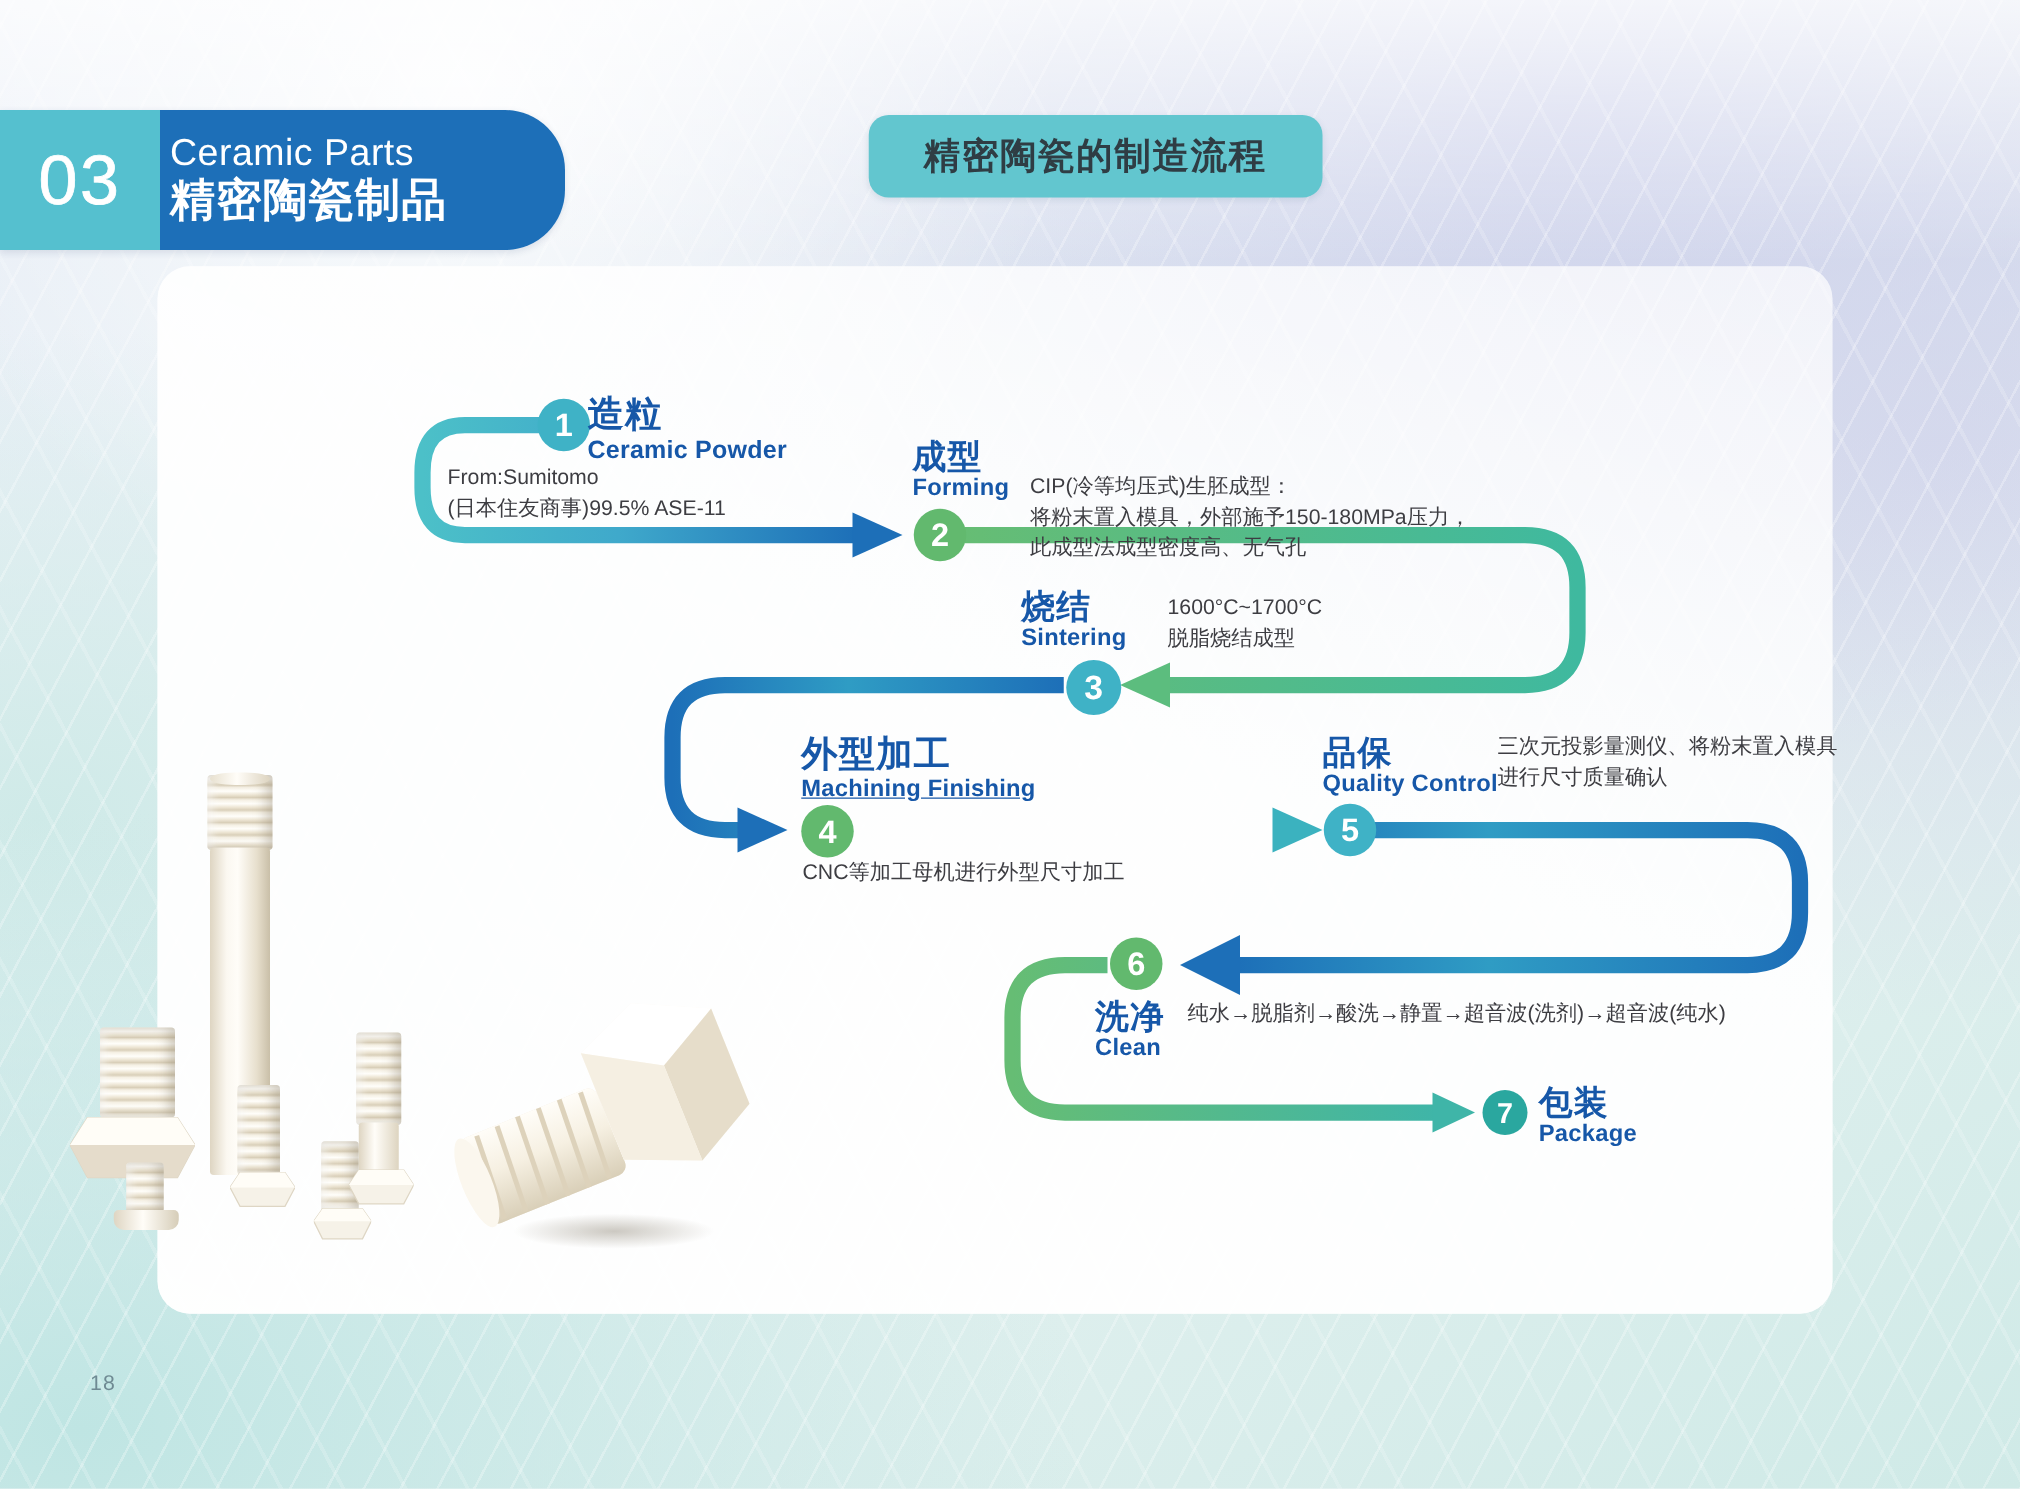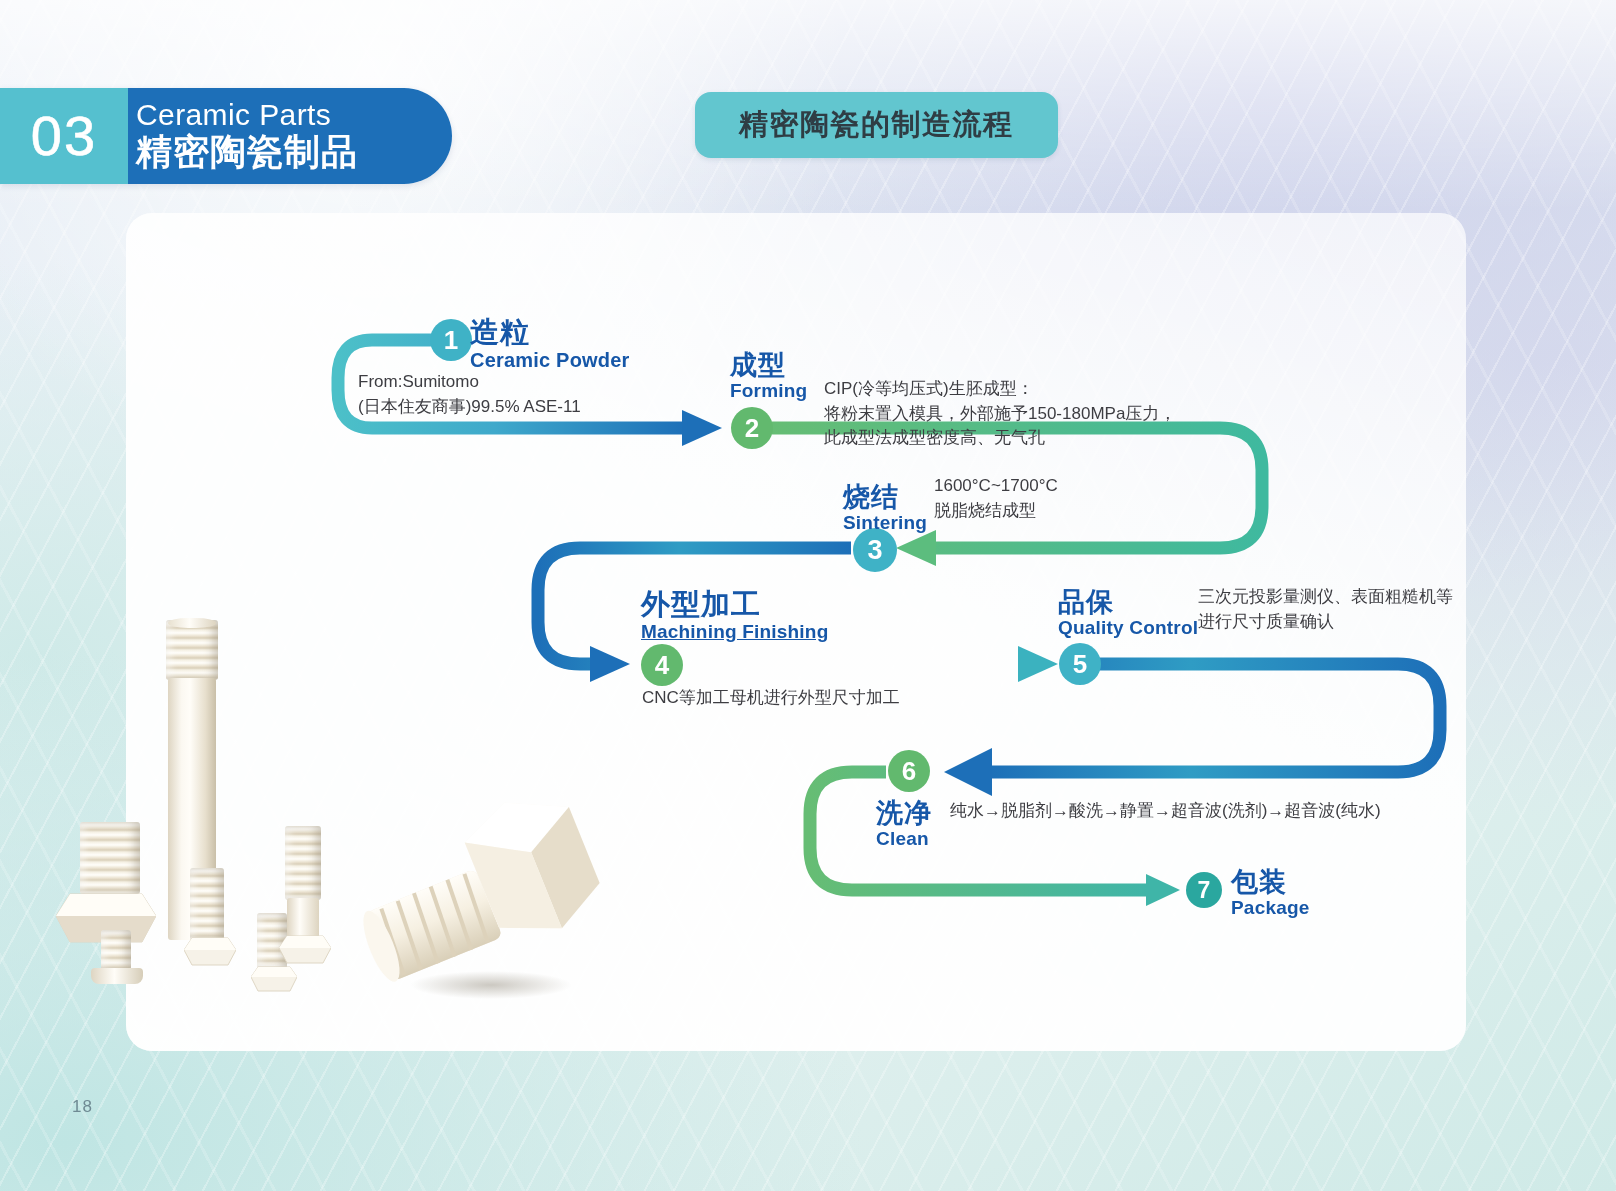--- a/index.html
+++ b/index.html
@@ -39,21 +39,21 @@
     position:absolute;left:-5%;top:-20%;width:70%;height:85%;
     background:radial-gradient(60% 60% at 40% 30%,rgba(255,255,255,.85),rgba(255,255,255,0) 70%);
   }
   .bg-topfade{
     position:absolute;left:0;top:0;width:100%;height:210px;
     background:linear-gradient(180deg,rgba(255,255,255,.75),rgba(255,255,255,0));
   }
 
   
   #header-chip{
-    position:absolute;left:0;top:88px;height:96px;width:452px;
+    position:absolute;left:0;top:88px;height:112px;width:452px;
     border-top-right-radius:48px;border-bottom-right-radius:48px;
     overflow:hidden;display:flex;align-items:center;
     box-shadow:0 2px 6px rgba(30,60,110,.12);
   }
   #header-chip .left{
     width:128px;height:100%;background:#55c0cf;
     display:flex;align-items:center;justify-content:center;
   }
   #header-chip .right{
     flex:1;height:100%;background:#1d6fb8;
@@ -103,21 +103,21 @@
   #step1 .en{font-size:20px;margin-top:2px;}
   #step1-note{position:absolute;left:358px;top:370px;font-size:17px;}
 
   
   #step2{left:730px;top:352px;}
   #step2 .cn{font-size:27px;}
   #step2 .en{font-size:19px;margin-top:1px;}
   #step2-note{position:absolute;left:824px;top:340px;font-size:17px;margin-top:37px;}
 
   
-  #step3{left:843px;top:472px;margin-top:12px;}
+  #step3{left:817px;top:472px;}
   #step3 .cn{font-size:27px;}
   #step3 .en{font-size:19px;margin-top:1px;}
   #step3-note{position:absolute;left:934px;top:474px;font-size:17px;}
 
   
   #step4{left:641px;top:590px;}
   #step4 .cn{font-size:29px;}
   #step4 .en{font-size:19px;margin-top:2px;text-decoration:underline;}
   #step4-note{position:absolute;left:642px;top:686px;font-size:17px;}
 
@@ -292,21 +292,21 @@
   <div class="step" id="step4">
     <div class="cn">外型加工</div>
     <div class="en">Machining Finishing</div>
   </div>
   <div class="note" id="step4-note">CNC等加工母机进行外型尺寸加工</div>
 
   <div class="step" id="step5">
     <div class="cn">品保</div>
     <div class="en">Quality Control</div>
   </div>
-  <div class="note" id="step5-note">三次元投影量测仪、表面粗糙机等
+  <div class="note" id="step5-note">三次元投影量测仪、将粉末置入模具
 进行尺寸质量确认</div>
 
   <div class="step" id="step6">
     <div class="cn">洗净</div>
     <div class="en">Clean</div>
   </div>
   <div class="note" id="step6-note">纯水→脱脂剂→酸洗→静置→超音波(洗剂)→超音波(纯水)</div>
 
   <div class="step" id="step7">
     <div class="cn">包装</div>

